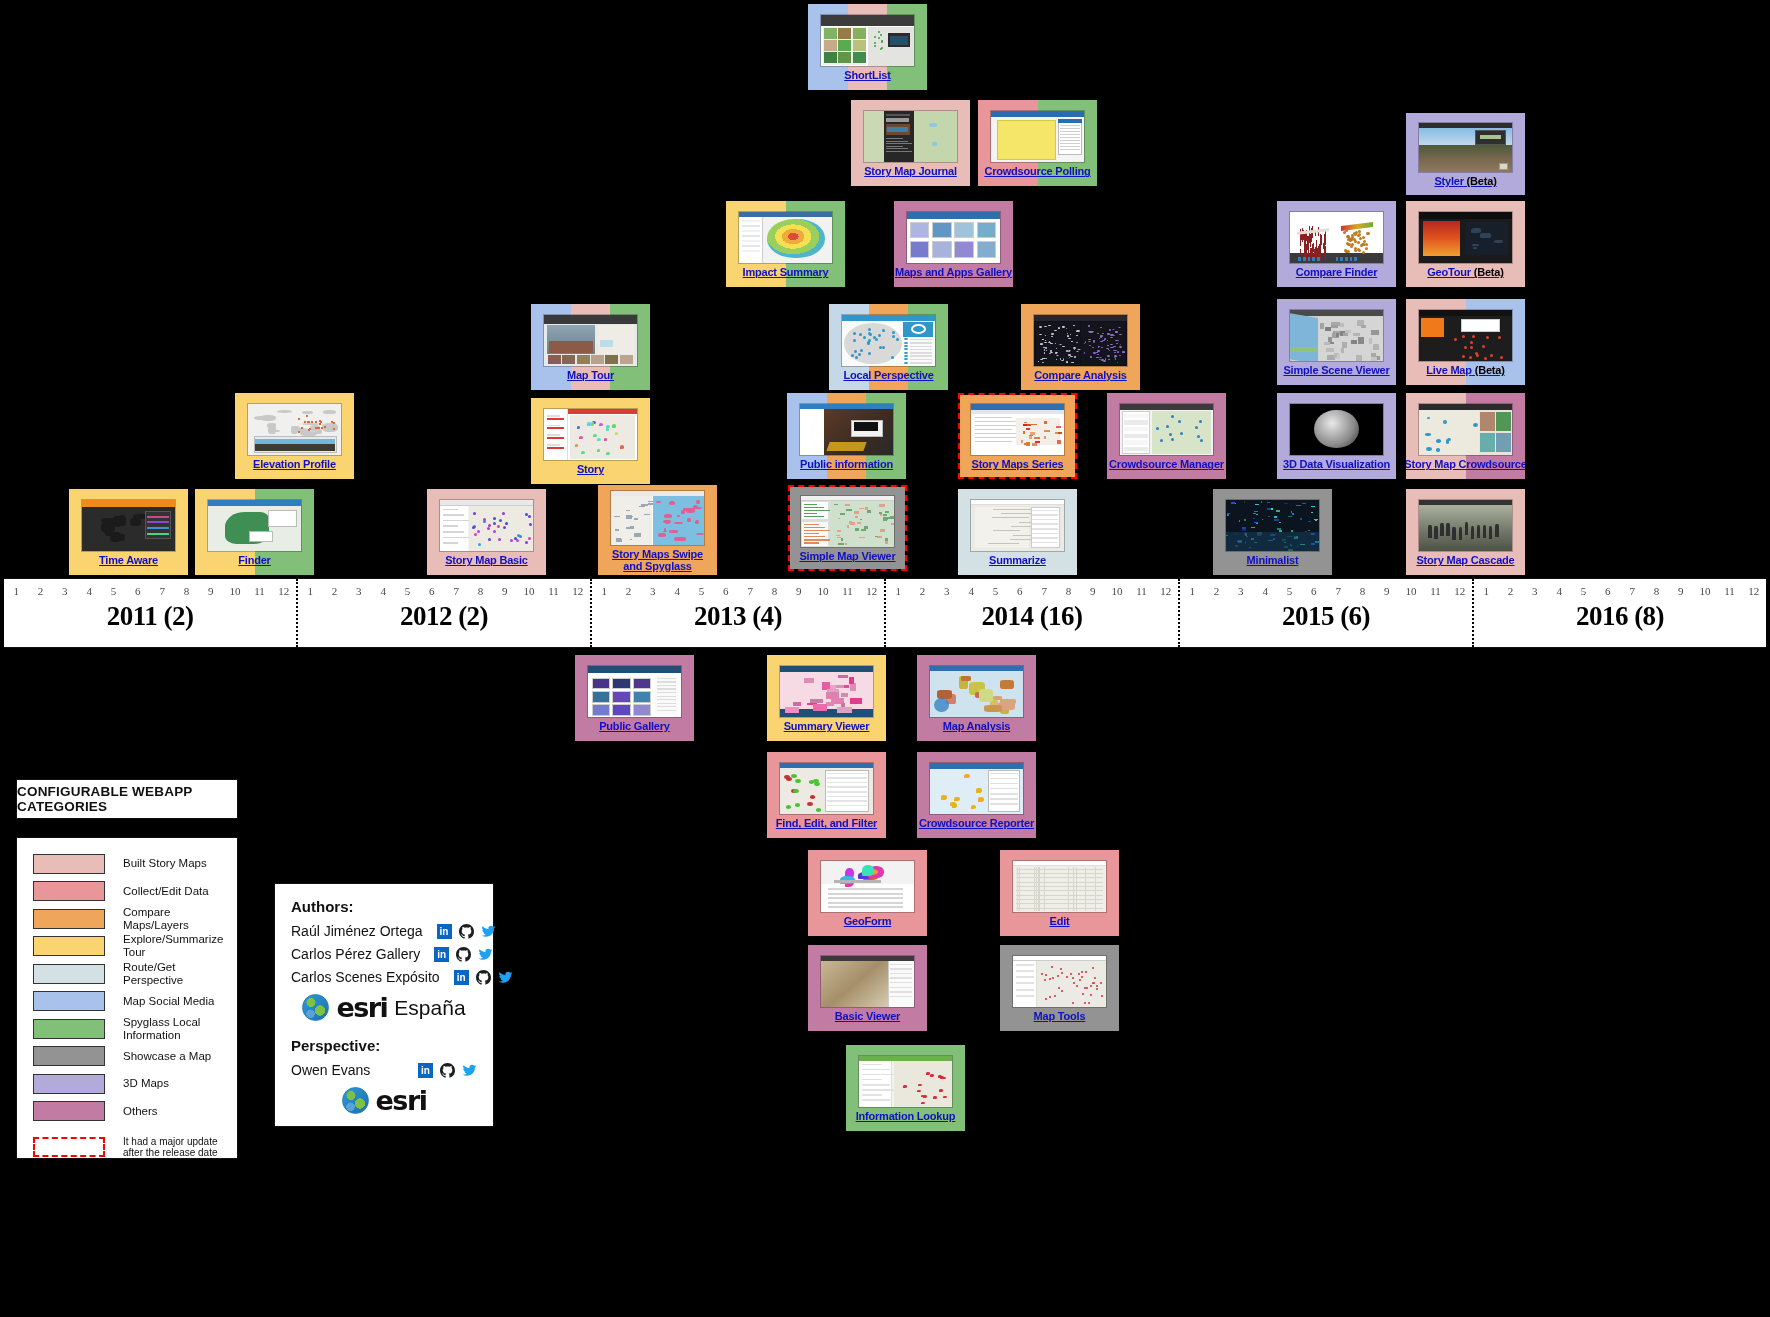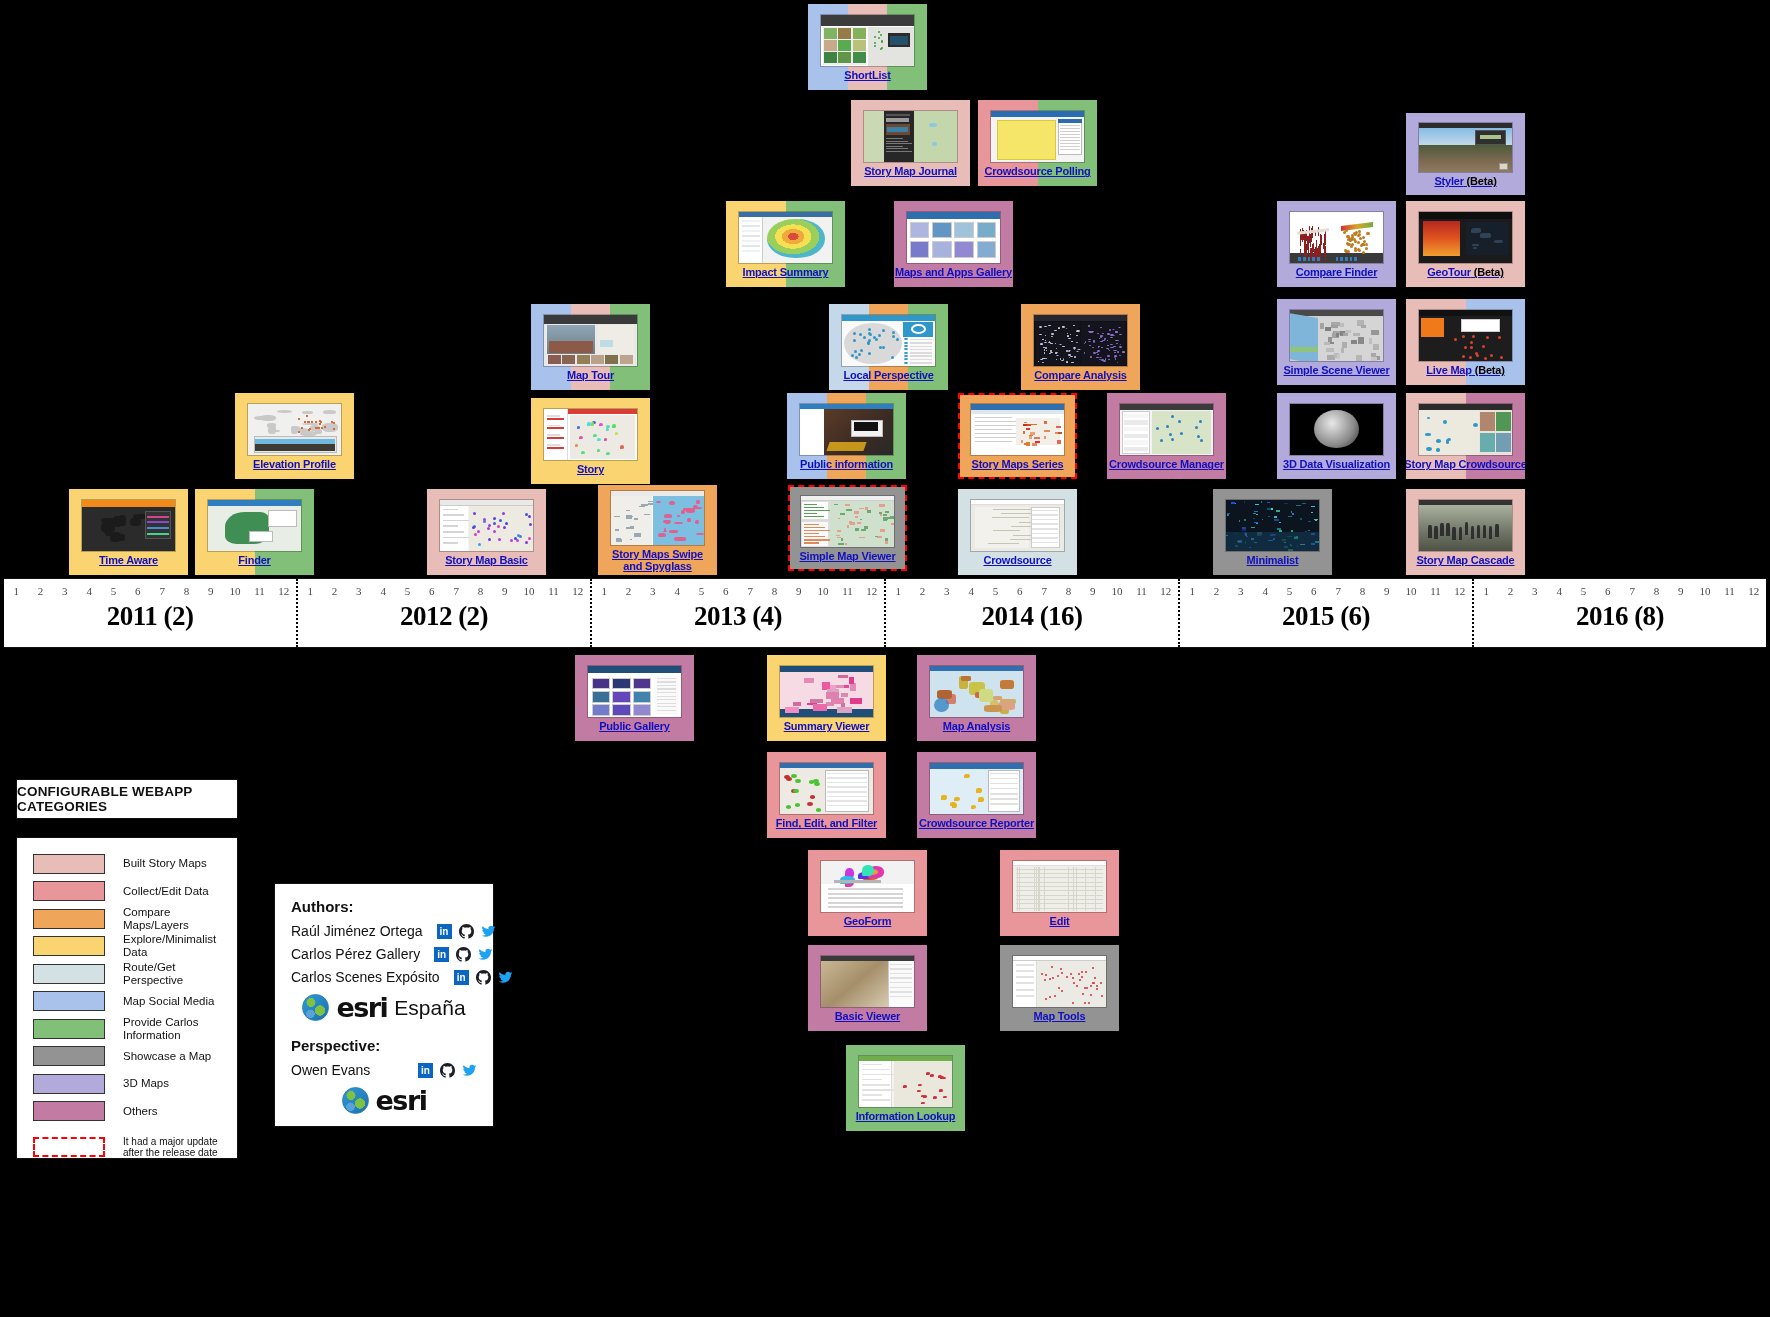--- a/index.html
+++ b/index.html
@@ -1220,21 +1220,21 @@
             <div style="position: absolute; left: 66%; top: 18%; width: 28%; height: 3%; background: rgb(226, 226, 226);"></div>
             <div style="position: absolute; left: 66%; top: 27%; width: 28%; height: 3%; background: rgb(226, 226, 226);"></div>
             <div style="position: absolute; left: 66%; top: 36%; width: 28%; height: 3%; background: rgb(226, 226, 226);"></div>
             <div style="position: absolute; left: 66%; top: 45%; width: 28%; height: 3%; background: rgb(226, 226, 226);"></div>
             <div style="position: absolute; left: 66%; top: 54%; width: 28%; height: 3%; background: rgb(226, 226, 226);"></div>
             <div style="position: absolute; left: 66%; top: 63%; width: 28%; height: 3%; background: rgb(226, 226, 226);"></div>
             <div style="position: absolute; left: 66%; top: 72%; width: 28%; height: 3%; background: rgb(226, 226, 226);"></div>
             <div style="position: absolute; left: 66%; top: 81%; width: 28%; height: 3%; background: rgb(226, 226, 226);"></div>
           </div>
         </div>
-        <div class="cap"><span>Crowdsource</span></div>
+        <div class="cap"><span>Summarize</span></div>
       </div>
       <div class="card" style="left: 1213px; top: 489px; width: 119px; height: 86px;">
         <div class="bg">
           <span style="background: rgb(147, 147, 147);"></span>
         </div>
         <div class="thumb" style="width: 95px; height: 53px;">
           <div class="shot">
             <div style="position: absolute; inset: 0px; background: rgb(12, 20, 32);"></div>
             <div style="position: absolute; left: 46.792%; top: 14.5683%; width: 3.67349%; height: 3.98585%; background: rgb(54, 224, 154);"></div>
             <div style="position: absolute; left: 9.14255%; top: 87.7366%; width: 3.44336%; height: 3.57569%; background: rgb(37, 89, 86);"></div>
@@ -1799,33 +1799,33 @@
       <div class="legrow">
         <div class="sw" style="background: rgb(232, 150, 154);"></div>
         <div class="lbl">Collect/Edit Data</div>
       </div>
       <div class="legrow">
         <div class="sw" style="background: rgb(240, 166, 90);"></div>
         <div class="lbl">Compare Maps/Layers</div>
       </div>
       <div class="legrow">
         <div class="sw" style="background: rgb(250, 212, 113);"></div>
-        <div class="lbl">Explore/Minimalist Data</div>
+        <div class="lbl">Explore/Summarize Tour</div>
       </div>
       <div class="legrow">
         <div class="sw" style="background: rgb(211, 224, 228);"></div>
         <div class="lbl">Route/Get Perspective</div>
       </div>
       <div class="legrow">
         <div class="sw" style="background: rgb(168, 194, 236);"></div>
         <div class="lbl">Map Social Media</div>
       </div>
       <div class="legrow">
         <div class="sw" style="background: rgb(130, 192, 122);"></div>
-        <div class="lbl">Provide Carlos Information</div>
+        <div class="lbl">Spyglass Local Information</div>
       </div>
       <div class="legrow">
         <div class="sw" style="background: rgb(147, 147, 147);"></div>
         <div class="lbl">Showcase a Map</div>
       </div>
       <div class="legrow">
         <div class="sw" style="background: rgb(178, 170, 219);"></div>
         <div class="lbl">3D Maps</div>
       </div>
       <div class="legrow">

